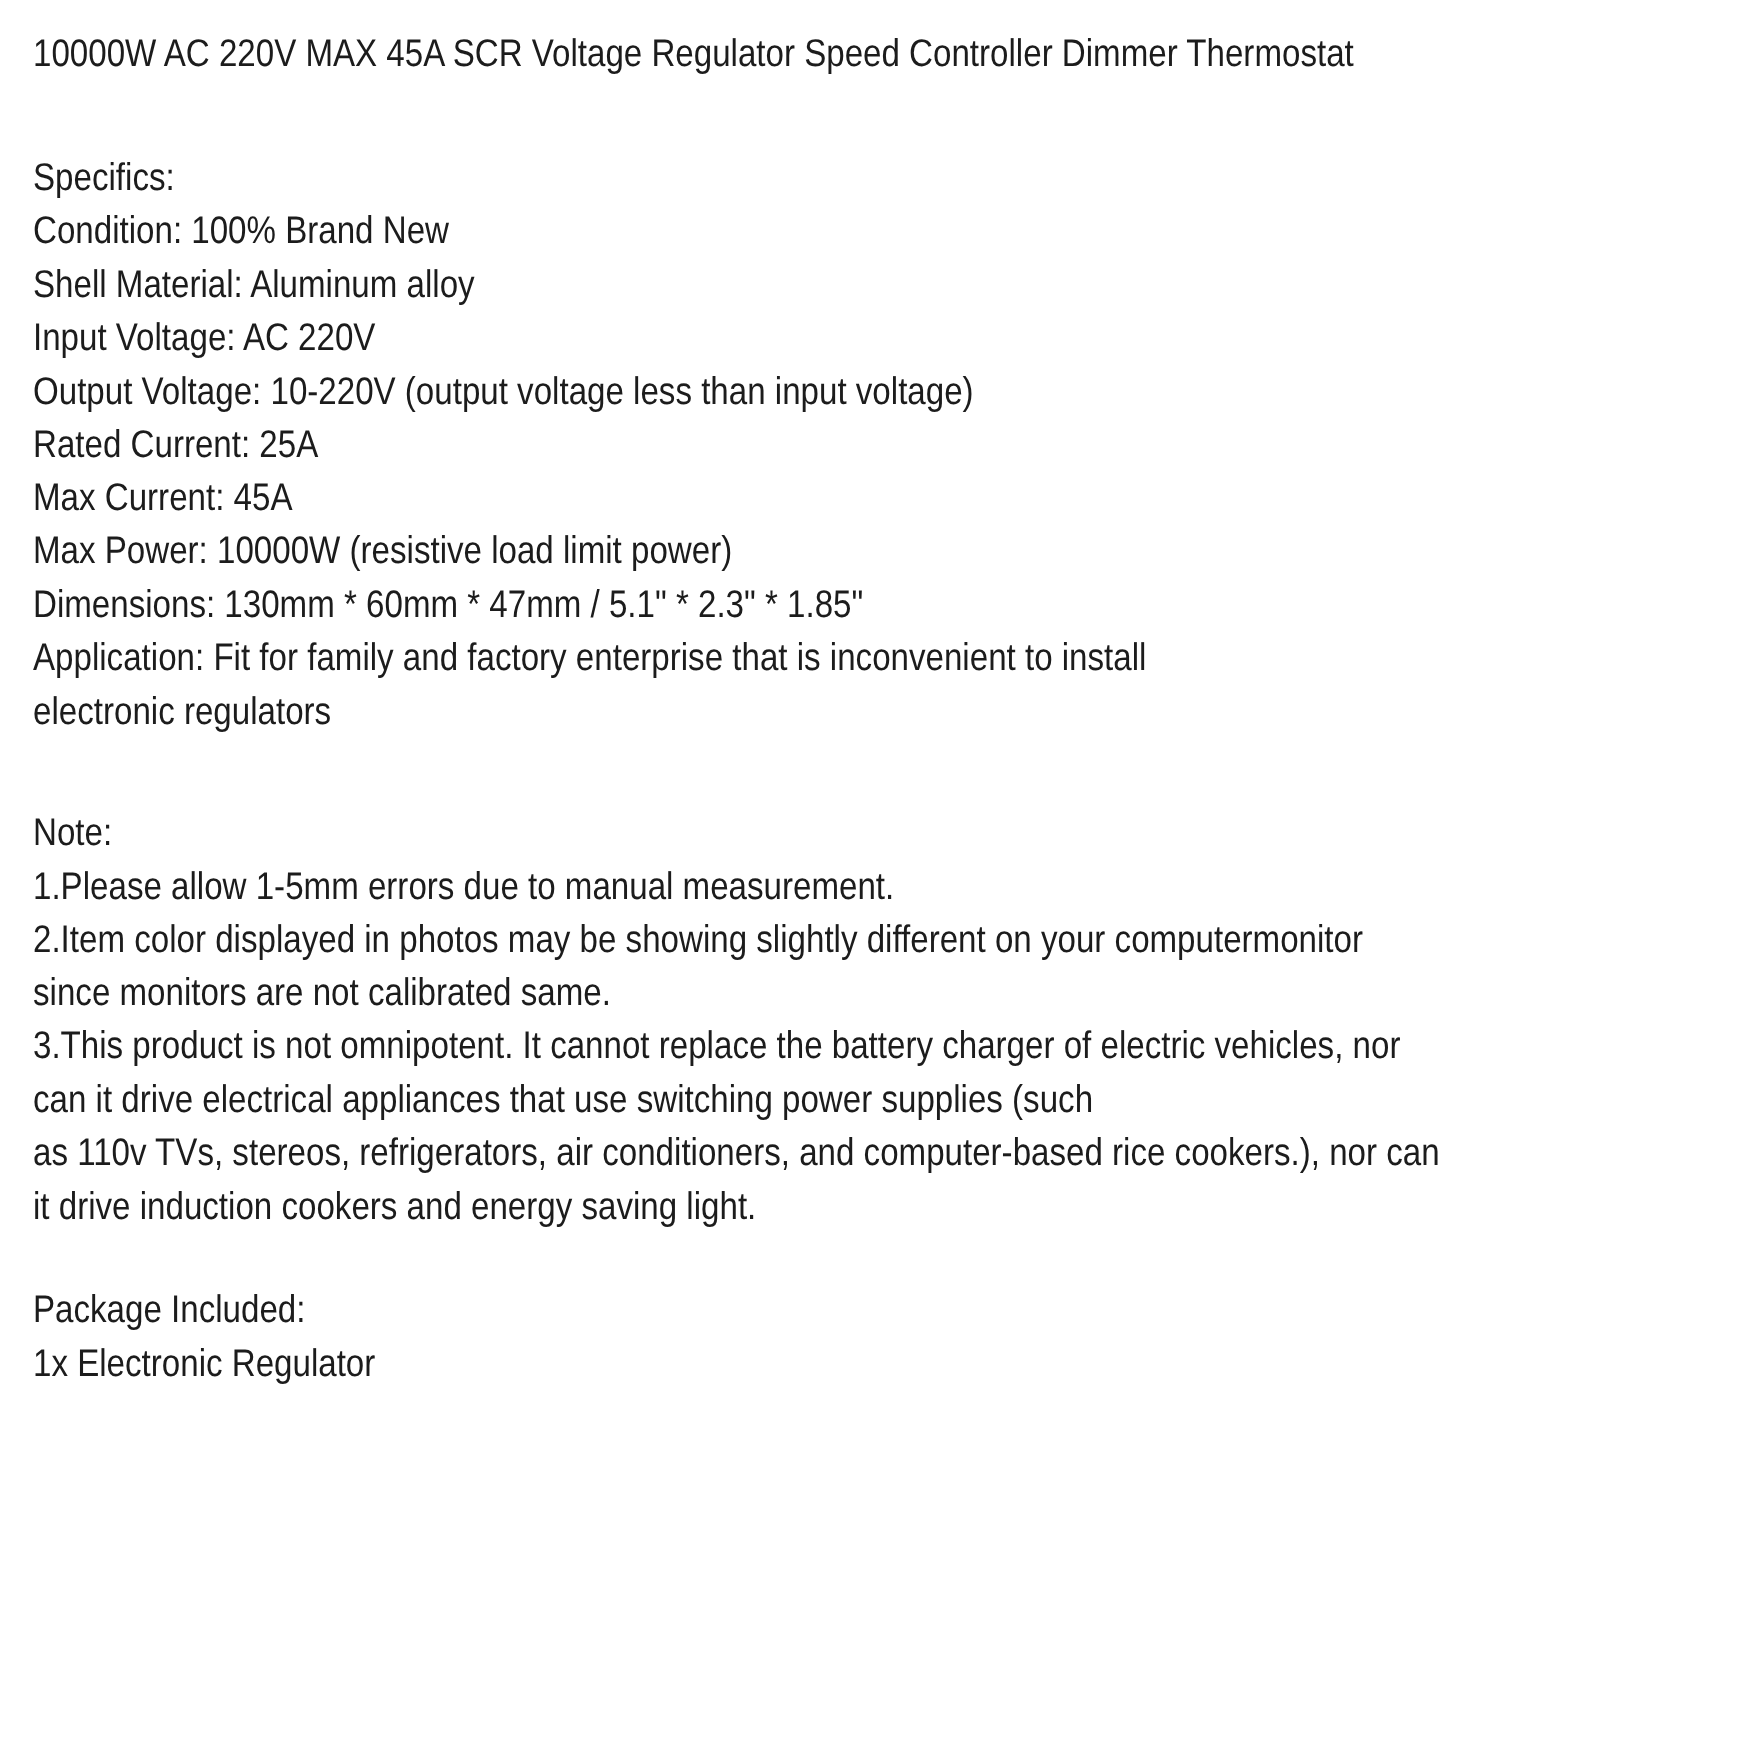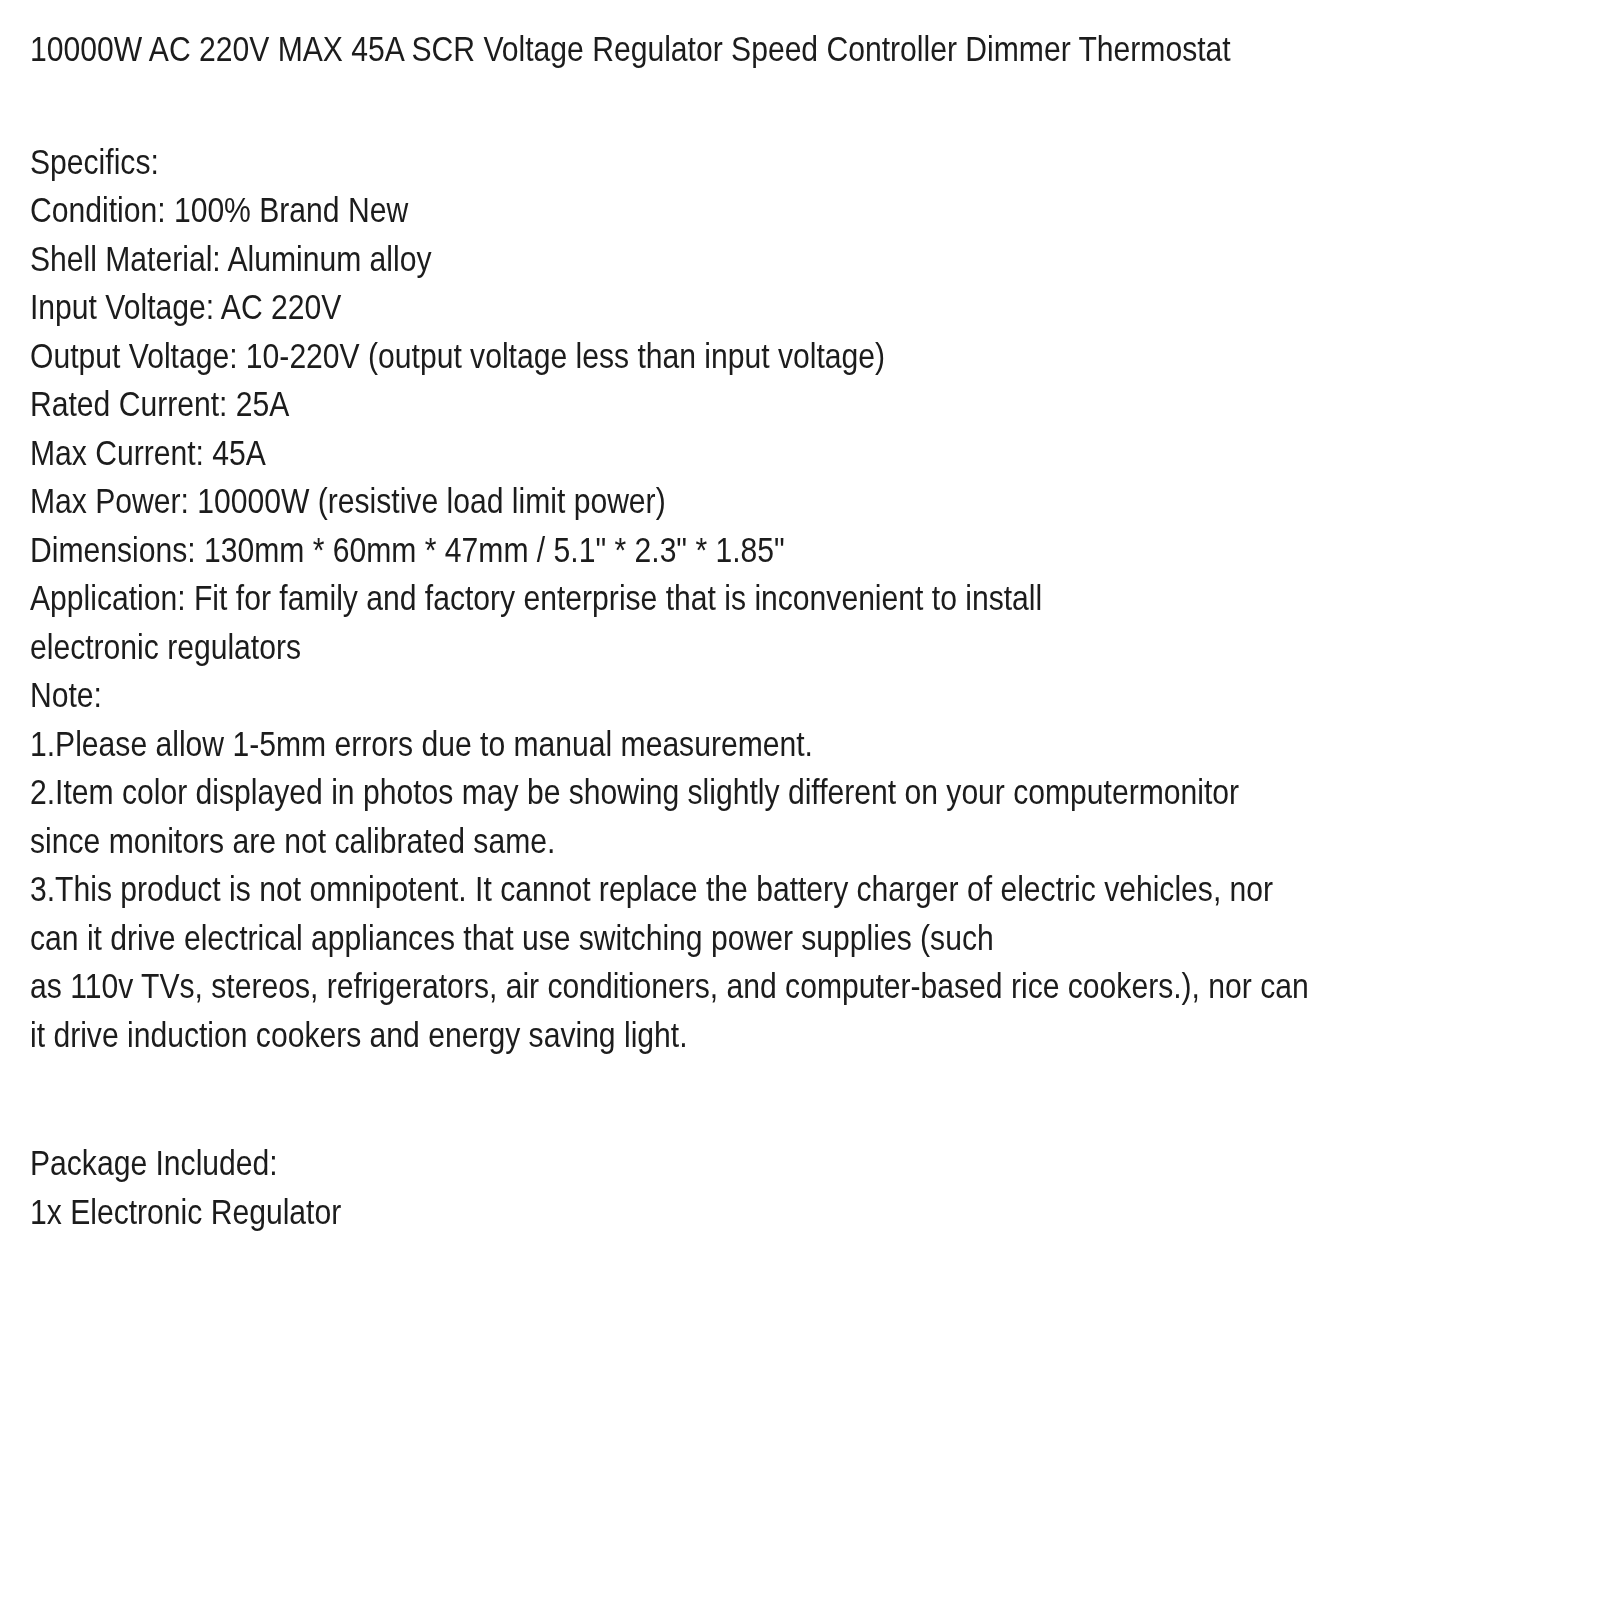--- a/index.html
+++ b/index.html
@@ -19,22 +19,22 @@
   }
   .line {
     font-size: 35px;
     line-height: 48.5px;
     white-space: nowrap;
     transform: scaleX(0.86);
     transform-origin: 0 50%;
     font-weight: 400;
   }
   .section-specifics { margin-top: 64px; }
-  .section-note      { }
-  .section-package   { margin-top: 80px; }
+  .section-note      { margin-top: 62px; }
+  .section-package   { margin-top: 46px; }
 </style>
 </head>
 <body>
 
 <div class="doc">
 
   <div class="line">10000W AC 220V MAX 45A SCR Voltage Regulator Speed Controller Dimmer Thermostat</div>
 
   <div class="section-specifics">
     <div class="line">Specifics:</div>

